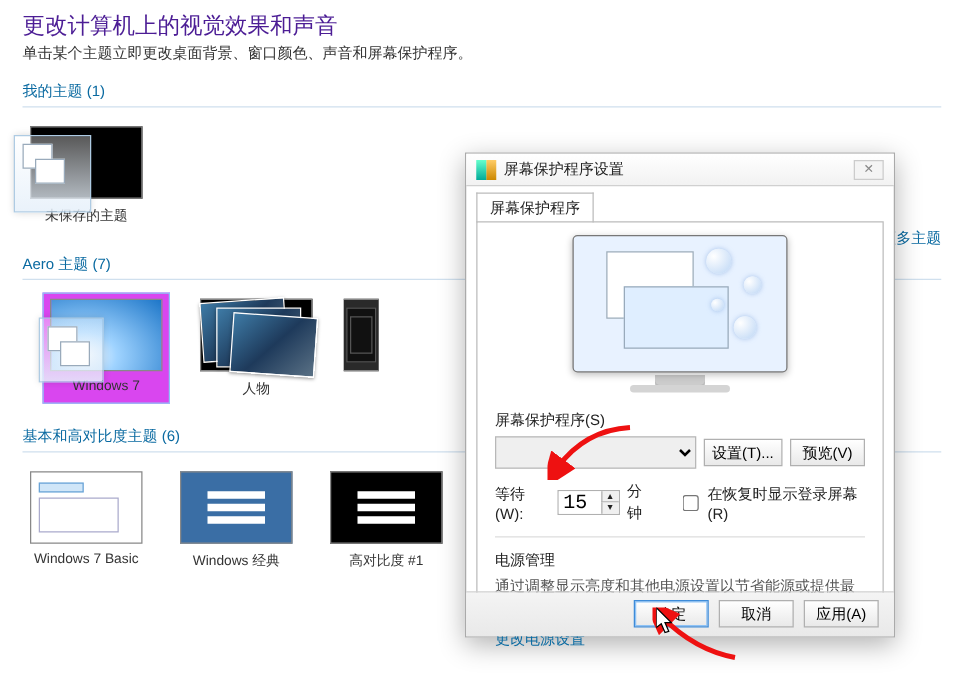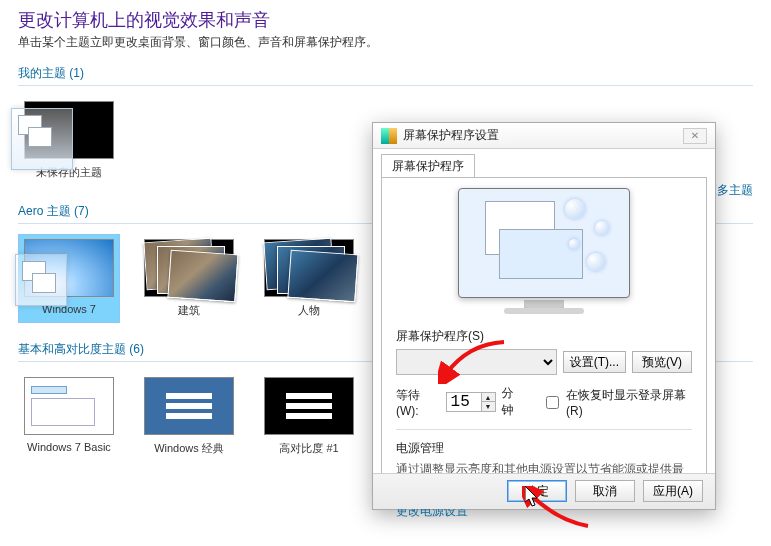--- a/index.html
+++ b/index.html
@@ -55,22 +55,23 @@
     display: flex;
     flex-direction: column;
     align-items: center;
     width: 102px;
     font-size: 11px;
     color: #333;
     padding: 4px;
     border: 1px solid transparent;
   }
   .theme-item.selected {
-    background: #7dd3fc;
+    background: #d946ef;
     border: 1px solid #8cc6f7;
+    margin-left: 16px;
   }
   .theme-thumb {
     width: 90px;
     height: 58px;
     background: #000;
     border: 1px solid #888;
     position: relative;
   }
   .theme-label { margin-top: 6px; text-align: center; }
   
@@ -292,28 +293,20 @@
   <div class="section-title" style="margin-top:18px">Aero 主题 (7)</div>
   <div class="theme-row">
     <div class="theme-item selected">
       <div class="theme-thumb tw7">
         <div class="glass" style="left:-10px;bottom:-10px;width:52px;height:52px">
           <div class="mini a"></div>
             <div class="mini b"></div>
         </div>
       </div>
       <div class="theme-label">Windows 7</div>
-    </div>
-    <div class="theme-item">
-      <div class="theme-thumb stack">
-        <div class="sheet s1 timg"></div>
-          <div class="sheet s2 timg"></div>
-          <div class="sheet s3 timg"></div>
-      </div>
-      <div class="theme-label">建筑</div>
     </div>
     <div class="theme-item">
       <div class="theme-thumb stack">
         <div class="sheet s1 timg2"></div>
           <div class="sheet s2 timg2"></div>
           <div class="sheet s3 timg2"></div>
       </div>
       <div class="theme-label">人物</div>
     </div>
     <div class="theme-item" style="width:30px;overflow:hidden">

